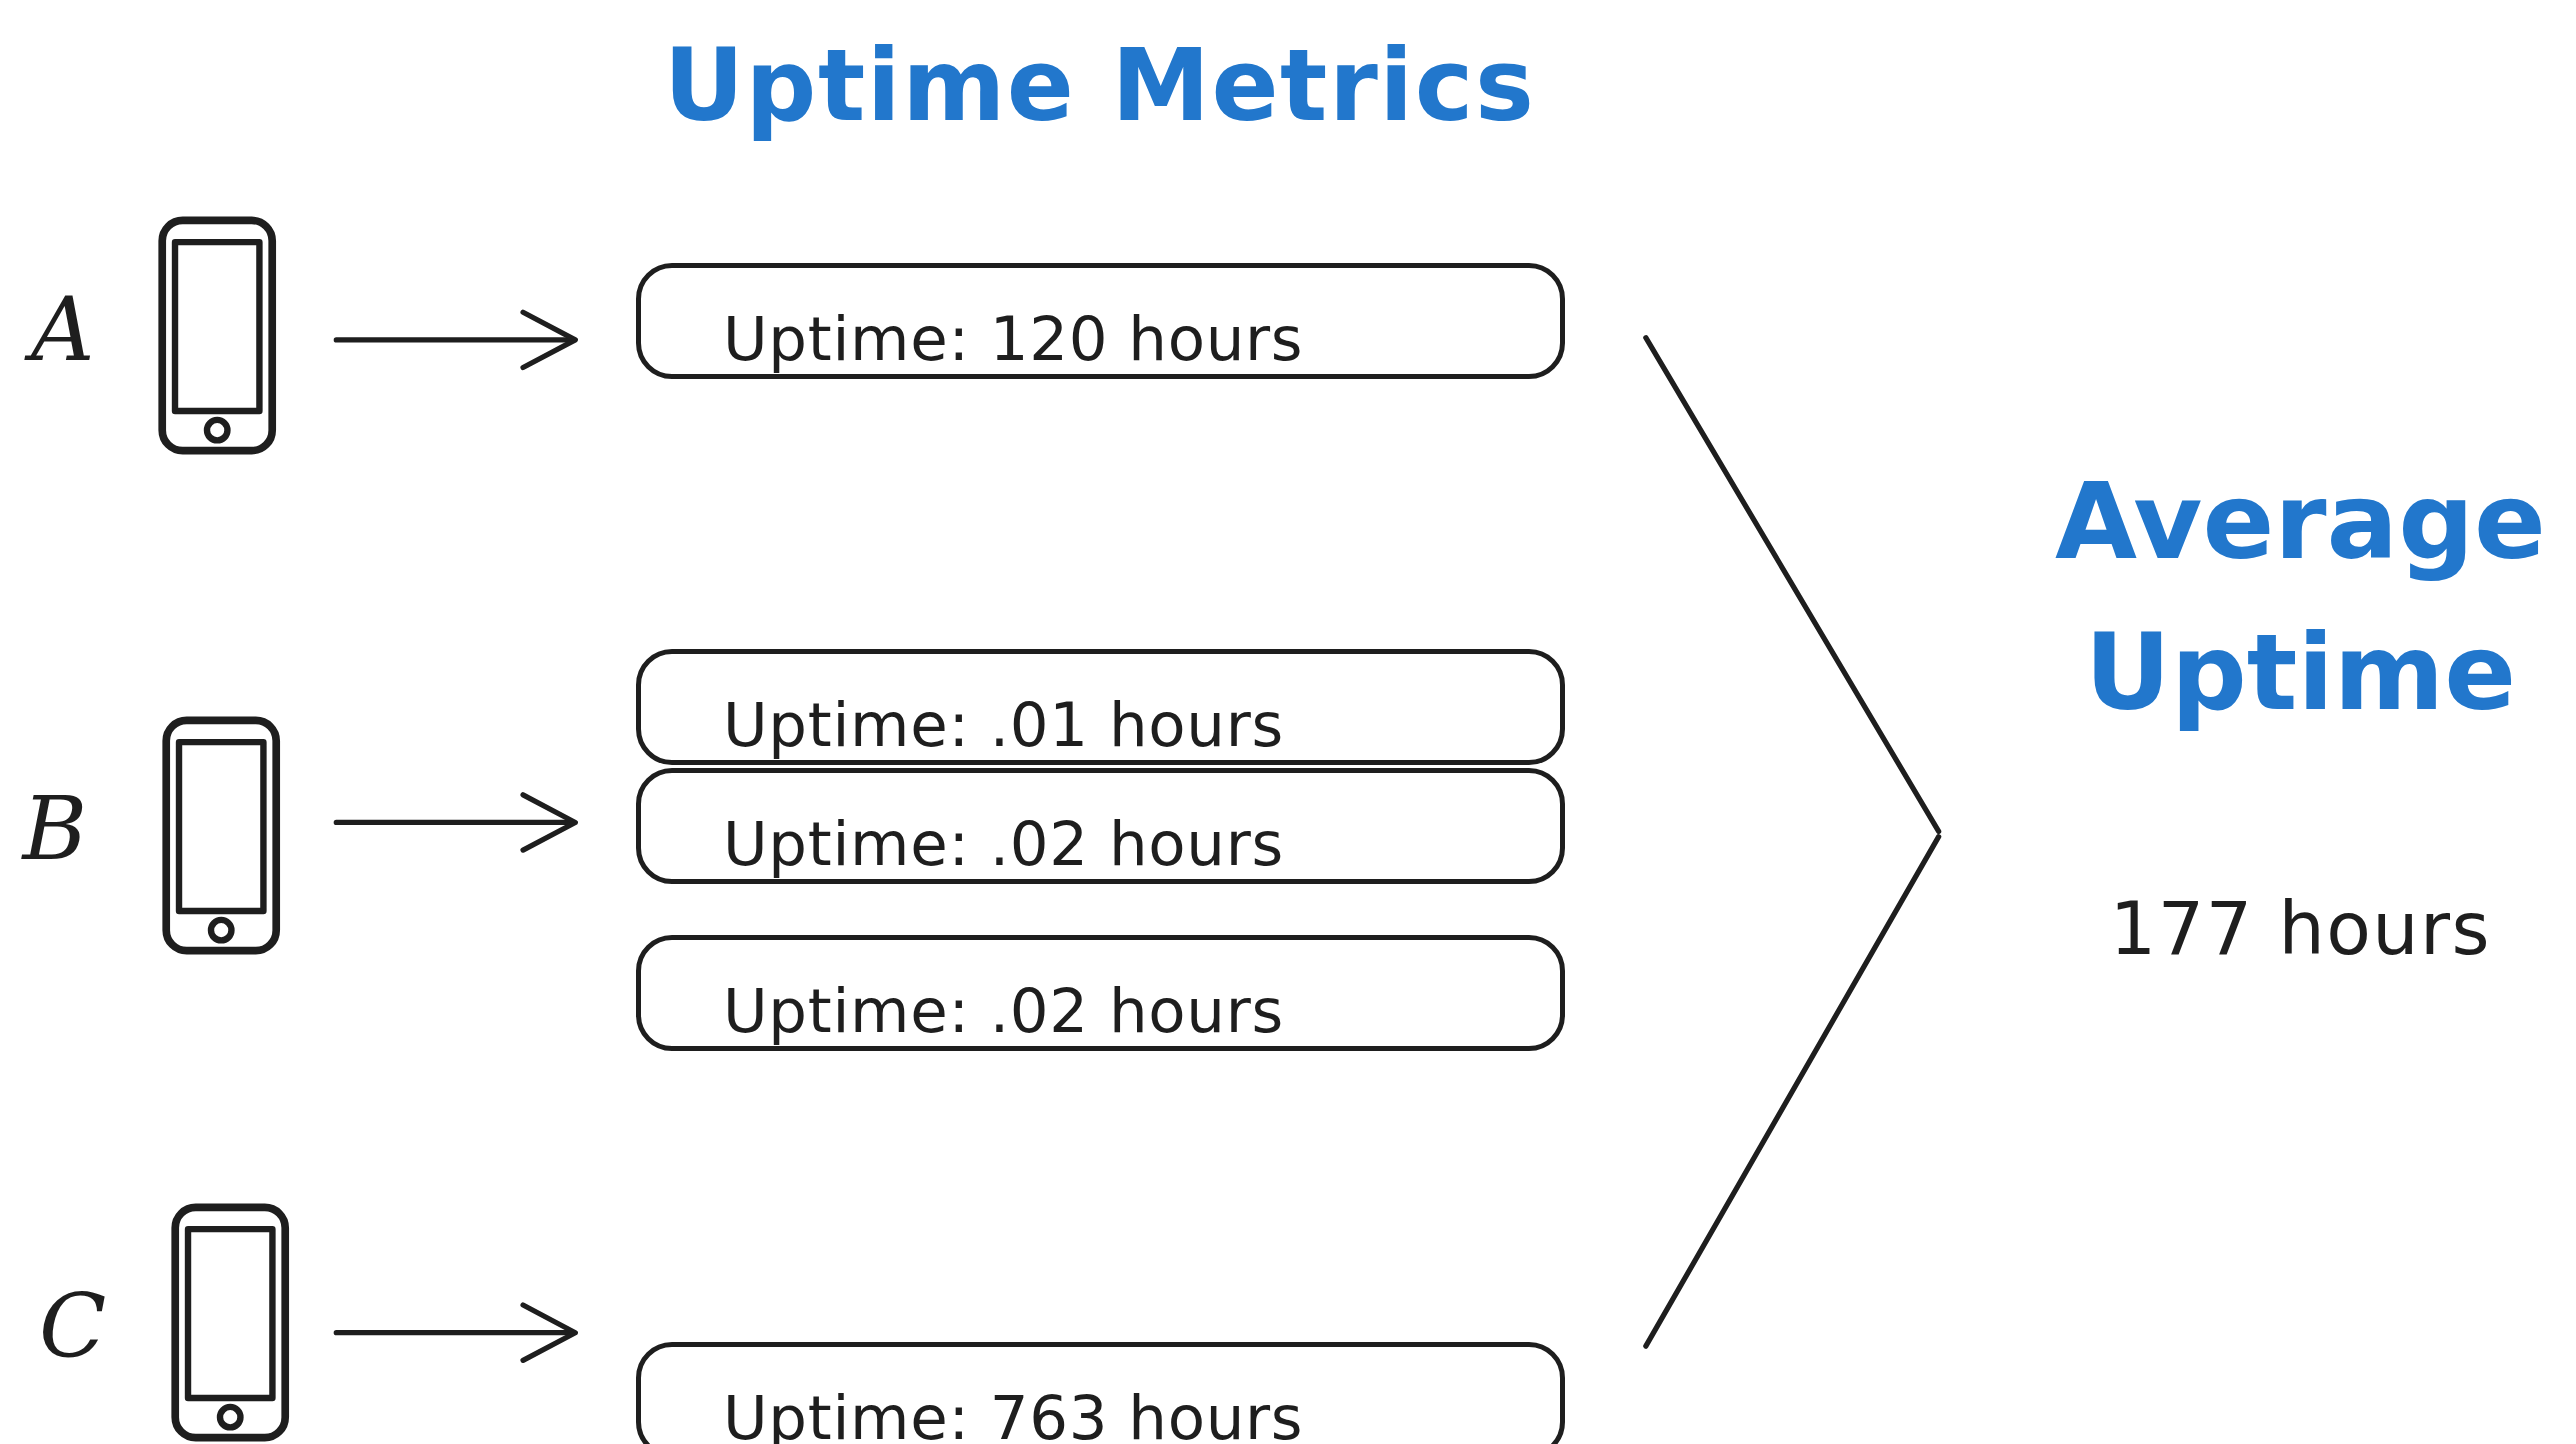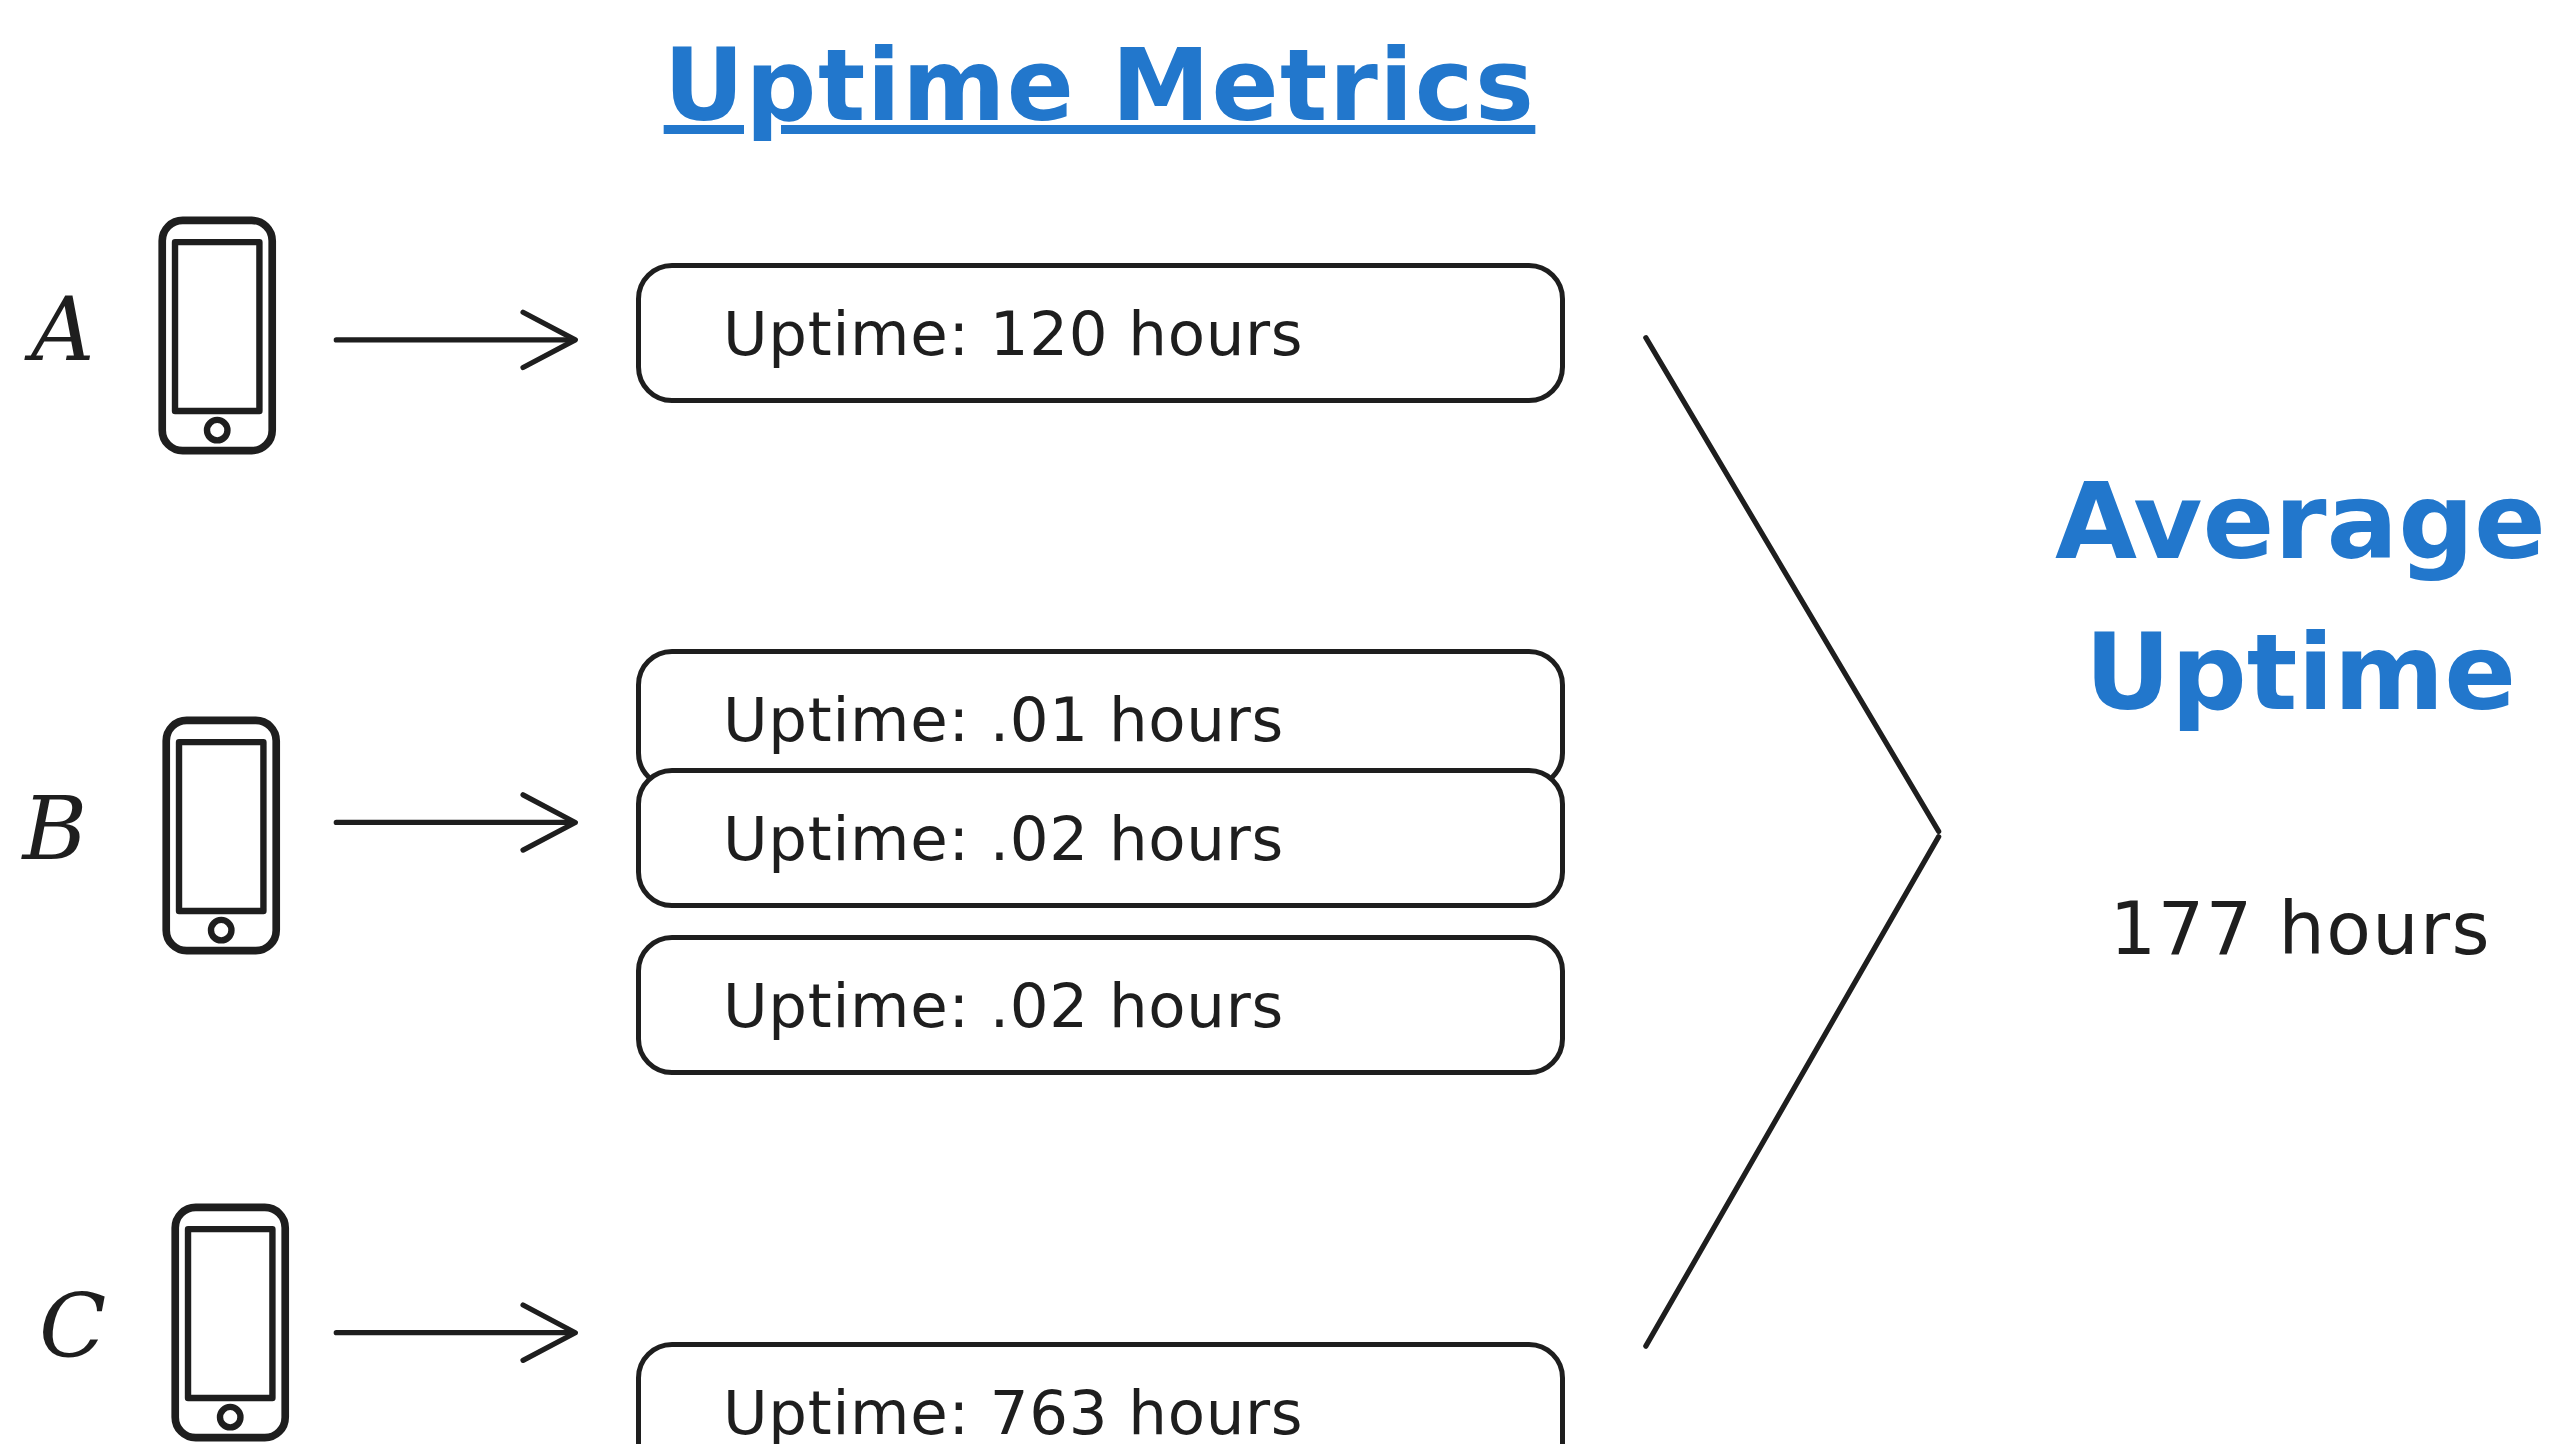--- a/index.html
+++ b/index.html
@@ -17,46 +17,45 @@
   }
   .abs{position:absolute;}
 
   
   #diagram-title{
     left:599px;top:28px;width:1001px;
     text-align:center;
     font-size:99px;font-weight:700;
     color:var(--accent);
     letter-spacing:1.5px;
-    text-decoration:underline;
   }
 
   
   .device-label{
     font-size:88px;font-weight:400;color:var(--ink);
     font-family:"DejaVu Serif","DejaVu Sans",serif;
     font-style:italic;
   }
   #label-a{left:31px;top:278px;}
   #label-b{left:22.4px;top:777px;}
   #label-c{left:39px;top:1275px;}
 
   
   .phone{width:131px;height:243px;display:block;}
   #phone-a{left:153px;top:214px;}
   #phone-b{left:157px;top:714px;}
   #phone-c{left:166px;top:1201px;}
 
   
   .metric-box{
-    left:636px;width:929px;height:140px;
+    left:636px;width:929px;height:116px;
     background:#ffffff;
     border:5.2px solid var(--ink);
     border-radius:36px;
-    display:flex;align-items:center;
+    display:flex;align-items:flex-end;
     box-sizing:border-box;
     padding-left:82px;
   }
   .metric-box span{
     font-size:61px;
     color:var(--ink);
     letter-spacing:0.7px;
   }
   #box-a1{top:263px;}
   #box-b1{top:601px;margin-top:48px;}

